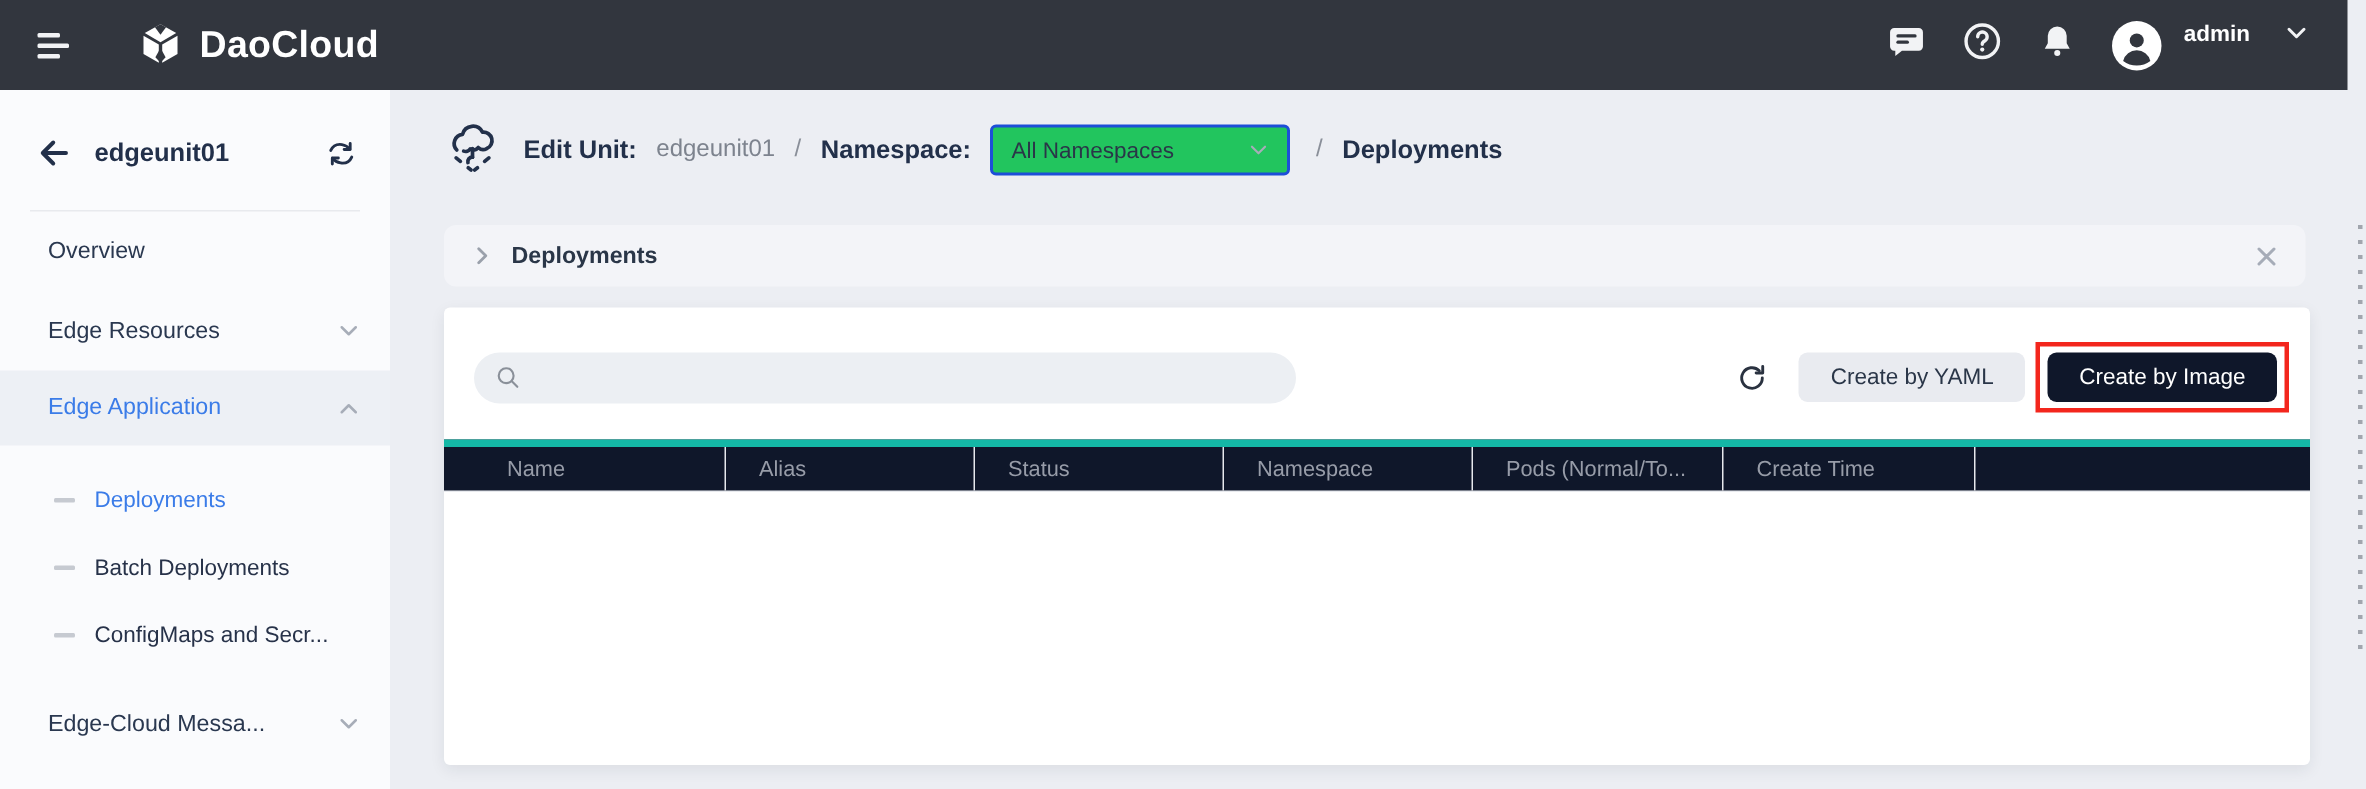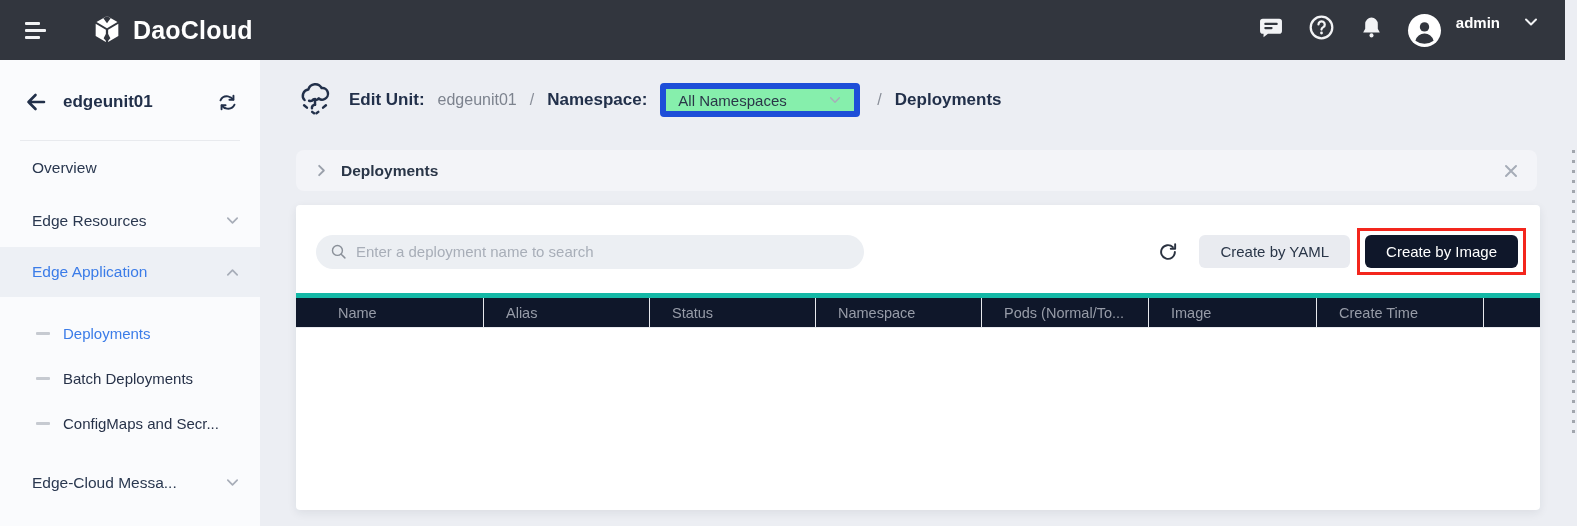--- a/index.html
+++ b/index.html
@@ -45,21 +45,21 @@
   .sub-item .dash{ width:14px; height:2.5px; background:#C6CAD1; border-radius:1px; margin-right:13px;}
   .sub-item.active{ color:#3B7CE8;}
   .nav-item.last{ margin-top:10px;}
   
   .main-header{ position:absolute; left:296px; top:75px; height:50px;
     display:flex; align-items:center; gap:9px;}
   .edit-unit-label{ font-size:17px; font-weight:700; color:#22304A; margin-left:6px;}
   .unit-name-val{ font-size:16px; color:#7D838E; margin-left:4px;}
   .sep{ font-size:16px; color:#8A8F99; padding:0 4px;}
   .ns-label{ font-size:17px; font-weight:700; color:#22304A;}
-  .select-box{ width:200px; height:34px; background:#86efac; border:6px solid #1d4ed8;
+  .select-box{ width:200px; height:34px; background:#22c55e; border:2px solid #1d4ed8;
     border-radius:4px; display:flex; align-items:center; padding:0 12px; cursor:pointer; margin:0 4px;}
   .select-box span{ font-size:15px; color:#2A3648;}
   .select-box .chev{ margin-left:auto;}
   .page-title{ font-size:17px; font-weight:700; color:#22304A;}
   
   .breadcrumb-bar{ position:absolute; left:296px; width:1241px; top:150px; height:41px;
     background:#F3F4F8; border-radius:8px; display:flex; align-items:center; padding:0 18px;}
   .breadcrumb-label{ font-size:15.5px; font-weight:700; color:#2A3648; margin-left:12px;}
   .bc-close{ margin-left:auto; cursor:pointer; display:flex;}
   
@@ -262,40 +262,38 @@
 
 <div class="card">
   <div class="card-toolbar">
     <div class="search-box">
       <span>
         <svg width="17" height="17" viewBox="0 0 24 24" fill="none">
             <circle cx="10.5" cy="10.5" r="7" stroke="#8A9099" stroke-width="2"></circle>
             <path d="M15.8 15.8L21 21" stroke="#8A9099" stroke-width="2" stroke-linecap="round"></path>
           </svg>
       </span>
-      <input type="text" placeholder="Enter a deployment name to search" style="">
     </div>
     <span class="tool-refresh">
       <svg width="22" height="22" viewBox="0 0 24 24" fill="none" stroke="#2A3240" stroke-width="2.1" stroke-linecap="round" stroke-linejoin="round">
         <path d="M19.5 12a7.5 7.5 0 1 1-2.2-5.3"></path>
           <path d="M19.8 3.6v4.8H15"></path>
       </svg>
     </span>
     <button class="btn btn-yaml">Create by YAML</button>
     <div class="annot">
       <button class="btn btn-image">Create by Image</button>
     </div>
   </div>
 
   <div class="table-head">
     <div class="th">Name</div>
     <div class="th">Alias</div>
     <div class="th">Status</div>
     <div class="th">Namespace</div>
     <div class="th">Pods (Normal/To...</div>
-    <div class="th">Image</div>
     <div class="th">Create Time</div>
     <div class="th empty-col"></div>
   </div>
 
 </div>
 
 <div class="scroll-hint"></div>
 
 </body></html>

